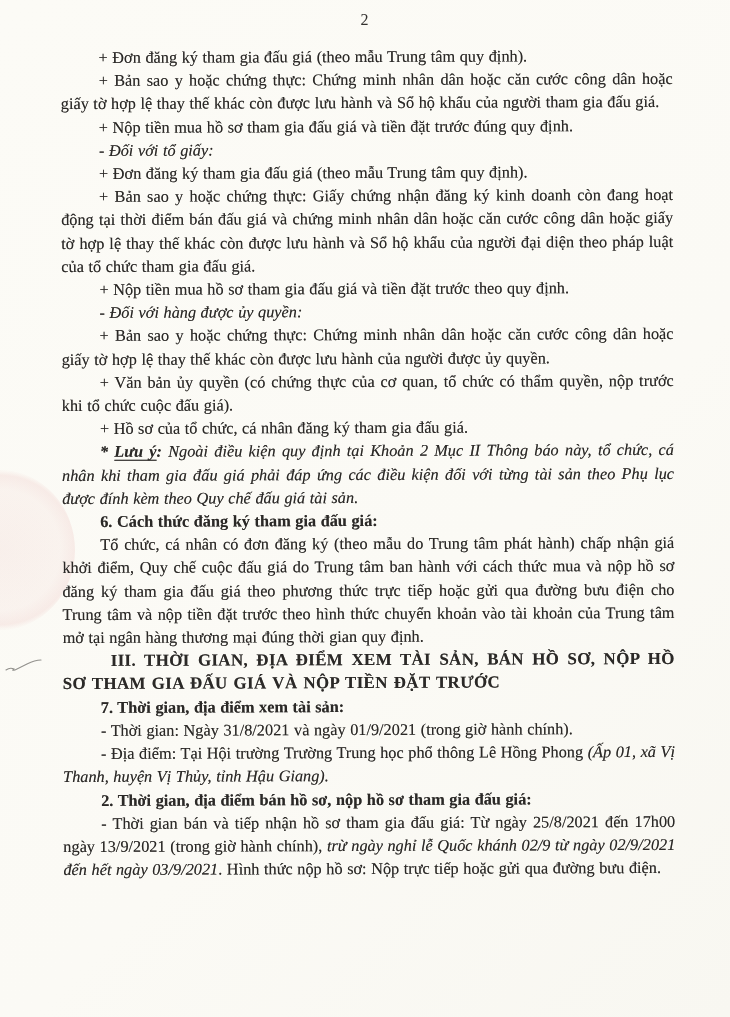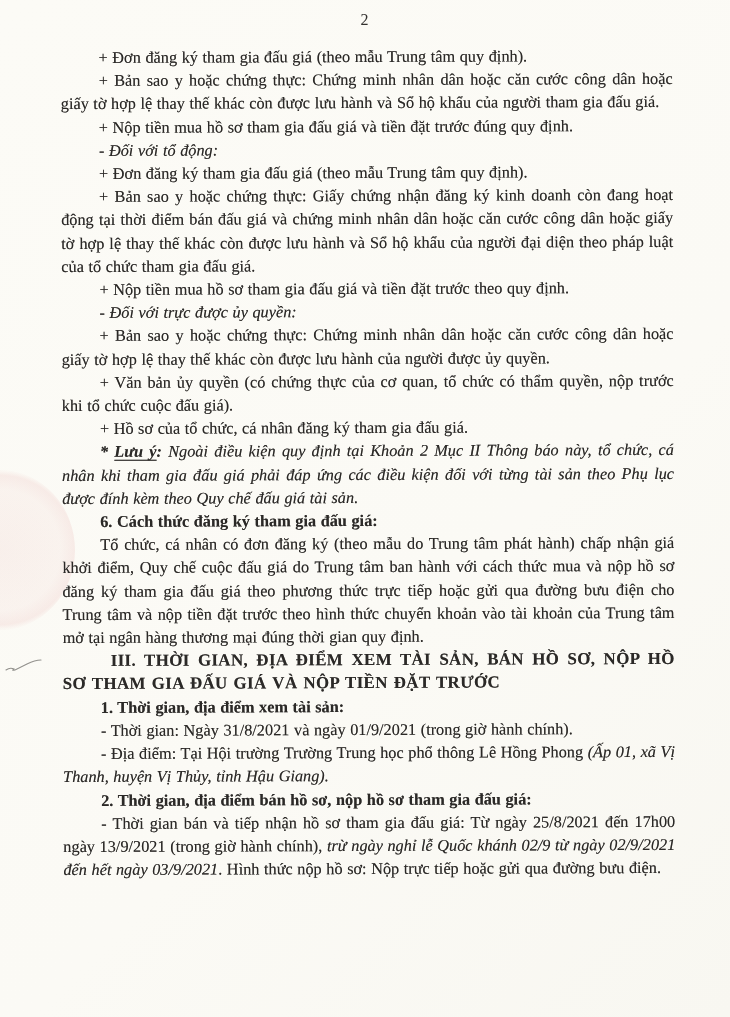--- a/index.html
+++ b/index.html
@@ -80,31 +80,31 @@
 <div class="page">
   <div class="stamp-bleed"></div>
   <svg class="pencil-mark" viewBox="0 0 40 16">
     <path d="M2 12 q4 -3 8 -1 q-3 2 1 1 q6 -3 12 -6 q8 -4 14 -4" fill="none" stroke="rgba(60,58,55,0.55)" stroke-width="1.1" stroke-linecap="round"></path>
   </svg>
   <div class="page-number">2</div>
   <div class="doc-body">
       <p class="para body"><span class="seg-normal">+ Đơn đăng ký tham gia đấu giá (theo mẫu Trung tâm quy định).</span></p>
       <p class="para body"><span class="seg-normal">+ Bản sao y hoặc chứng thực: Chứng minh nhân dân hoặc căn cước công dân hoặc giấy tờ hợp lệ thay thế khác còn được lưu hành và Sổ hộ khẩu của người tham gia đấu giá.</span></p>
       <p class="para body"><span class="seg-normal">+ Nộp tiền mua hồ sơ tham gia đấu giá và tiền đặt trước đúng quy định.</span></p>
-      <p class="para body"><span class="seg-italic">- Đối với tổ động:</span></p>
+      <p class="para body"><span class="seg-italic">- Đối với tổ giấy:</span></p>
       <p class="para body"><span class="seg-normal">+ Đơn đăng ký tham gia đấu giá (theo mẫu Trung tâm quy định).</span></p>
       <p class="para body"><span class="seg-normal">+ Bản sao y hoặc chứng thực: Giấy chứng nhận đăng ký kinh doanh còn đang hoạt động tại thời điểm bán đấu giá và chứng minh nhân dân hoặc căn cước công dân hoặc giấy tờ hợp lệ thay thế khác còn được lưu hành và Sổ hộ khẩu của người đại diện theo pháp luật của tổ chức tham gia đấu giá.</span></p>
       <p class="para body"><span class="seg-normal">+ Nộp tiền mua hồ sơ tham gia đấu giá và tiền đặt trước theo quy định.</span></p>
-      <p class="para body"><span class="seg-italic">- Đối với trực được ủy quyền:</span></p>
+      <p class="para body"><span class="seg-italic">- Đối với hàng được ủy quyền:</span></p>
       <p class="para body"><span class="seg-normal">+ Bản sao y hoặc chứng thực: Chứng minh nhân dân hoặc căn cước công dân hoặc giấy tờ hợp lệ thay thế khác còn được lưu hành của người được ủy quyền.</span></p>
       <p class="para body"><span class="seg-normal">+ Văn bản ủy quyền (có chứng thực của cơ quan, tổ chức có thẩm quyền, nộp trước khi tổ chức cuộc đấu giá).</span></p>
       <p class="para body"><span class="seg-normal">+ Hồ sơ của tổ chức, cá nhân đăng ký tham gia đấu giá.</span></p>
       <p class="para body"><span class="seg-bold-italic">* </span><span class="seg-bold-italic-underline">Lưu ý</span><span class="seg-bold-italic">:</span><span class="seg-italic"> Ngoài điều kiện quy định tại Khoản 2 Mục II Thông báo này, tổ chức, cá nhân khi tham gia đấu giá phải đáp ứng các điều kiện đối với từng tài sản theo Phụ lục được đính kèm theo Quy chế đấu giá tài sản.</span></p>
       <p class="para heading"><span class="seg-bold">6. Cách thức đăng ký tham gia đấu giá:</span></p>
       <p class="para body"><span class="seg-normal">Tổ chức, cá nhân có đơn đăng ký (theo mẫu do Trung tâm phát hành) chấp nhận giá khởi điểm, Quy chế cuộc đấu giá do Trung tâm ban hành với cách thức mua và nộp hồ sơ đăng ký tham gia đấu giá theo phương thức trực tiếp hoặc gửi qua đường bưu điện cho Trung tâm và nộp tiền đặt trước theo hình thức chuyển khoản vào tài khoản của Trung tâm mở tại ngân hàng thương mại đúng thời gian quy định.</span></p>
       <p class="para heading-major"><span class="seg-bold">III. THỜI GIAN, ĐỊA ĐIỂM XEM TÀI SẢN, BÁN HỒ SƠ, NỘP HỒ SƠ THAM GIA ĐẤU GIÁ VÀ NỘP TIỀN ĐẶT TRƯỚC</span></p>
-      <p class="para heading"><span class="seg-bold">1. Thời gian, địa điểm xem tài sản:</span></p>
+      <p class="para heading"><span class="seg-bold">7. Thời gian, địa điểm xem tài sản:</span></p>
       <p class="para body"><span class="seg-normal">- Thời gian: Ngày 31/8/2021 và ngày 01/9/2021 (trong giờ hành chính).</span></p>
       <p class="para body"><span class="seg-normal">- Địa điểm: Tại Hội trường Trường Trung học phổ thông Lê Hồng Phong </span><span class="seg-italic">(Ấp 01, xã Vị Thanh, huyện Vị Thủy, tỉnh Hậu Giang).</span></p>
       <p class="para heading"><span class="seg-bold">2. Thời gian, địa điểm bán hồ sơ, nộp hồ sơ tham gia đấu giá:</span></p>
       <p class="para body"><span class="seg-normal">- Thời gian bán và tiếp nhận hồ sơ tham gia đấu giá: Từ ngày 25/8/2021 đến 17h00 ngày 13/9/2021 (trong giờ hành chính), </span><span class="seg-italic">trừ ngày nghỉ lễ Quốc khánh 02/9 từ ngày 02/9/2021 đến hết ngày 03/9/2021</span><span class="seg-normal">. Hình thức nộp hồ sơ: Nộp trực tiếp hoặc gửi qua đường bưu điện.</span></p>
     </div>
 </div>
 
 </body></html>

